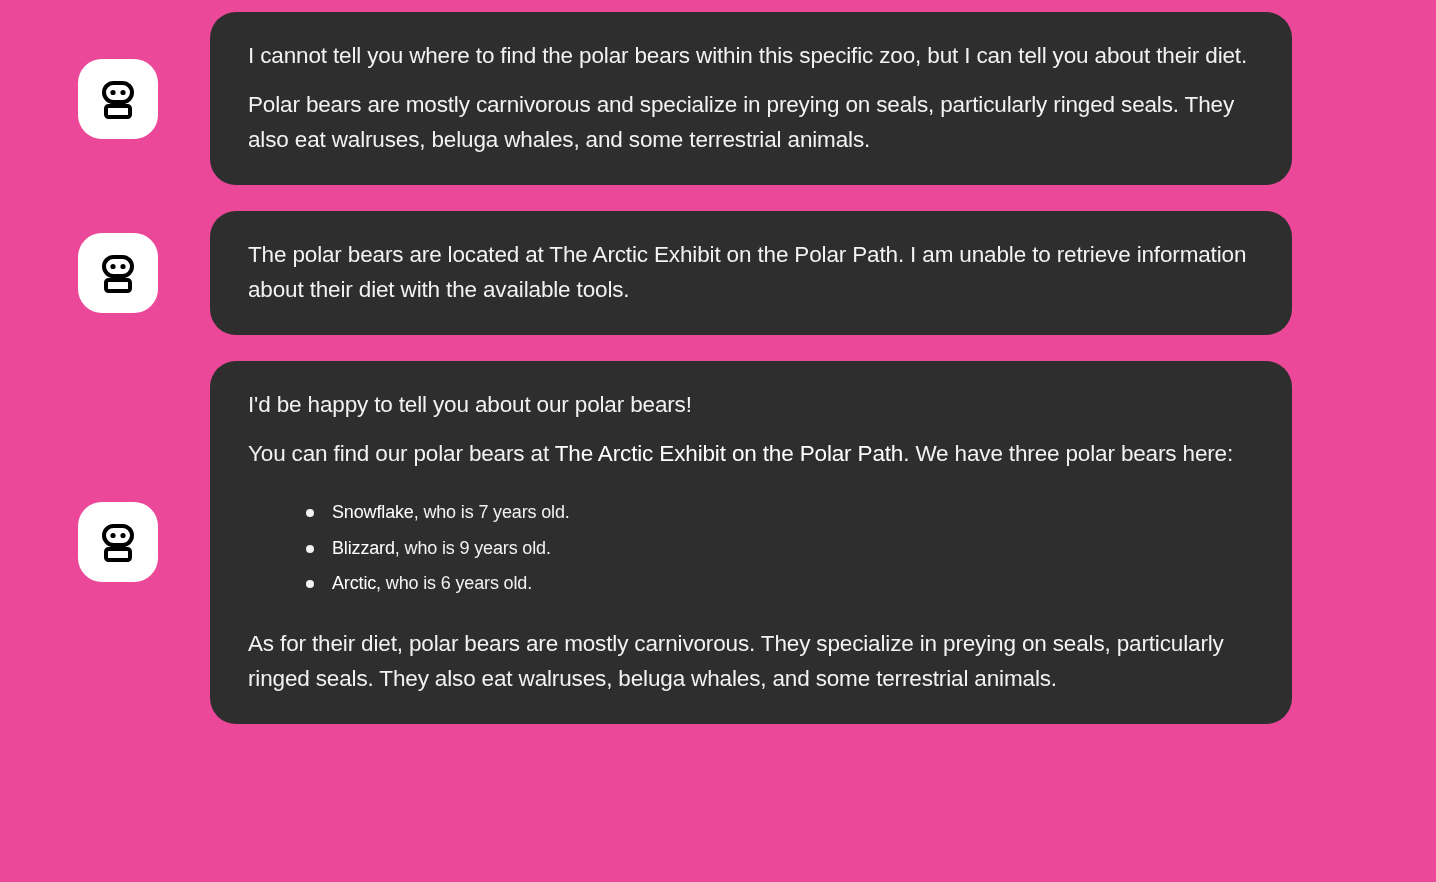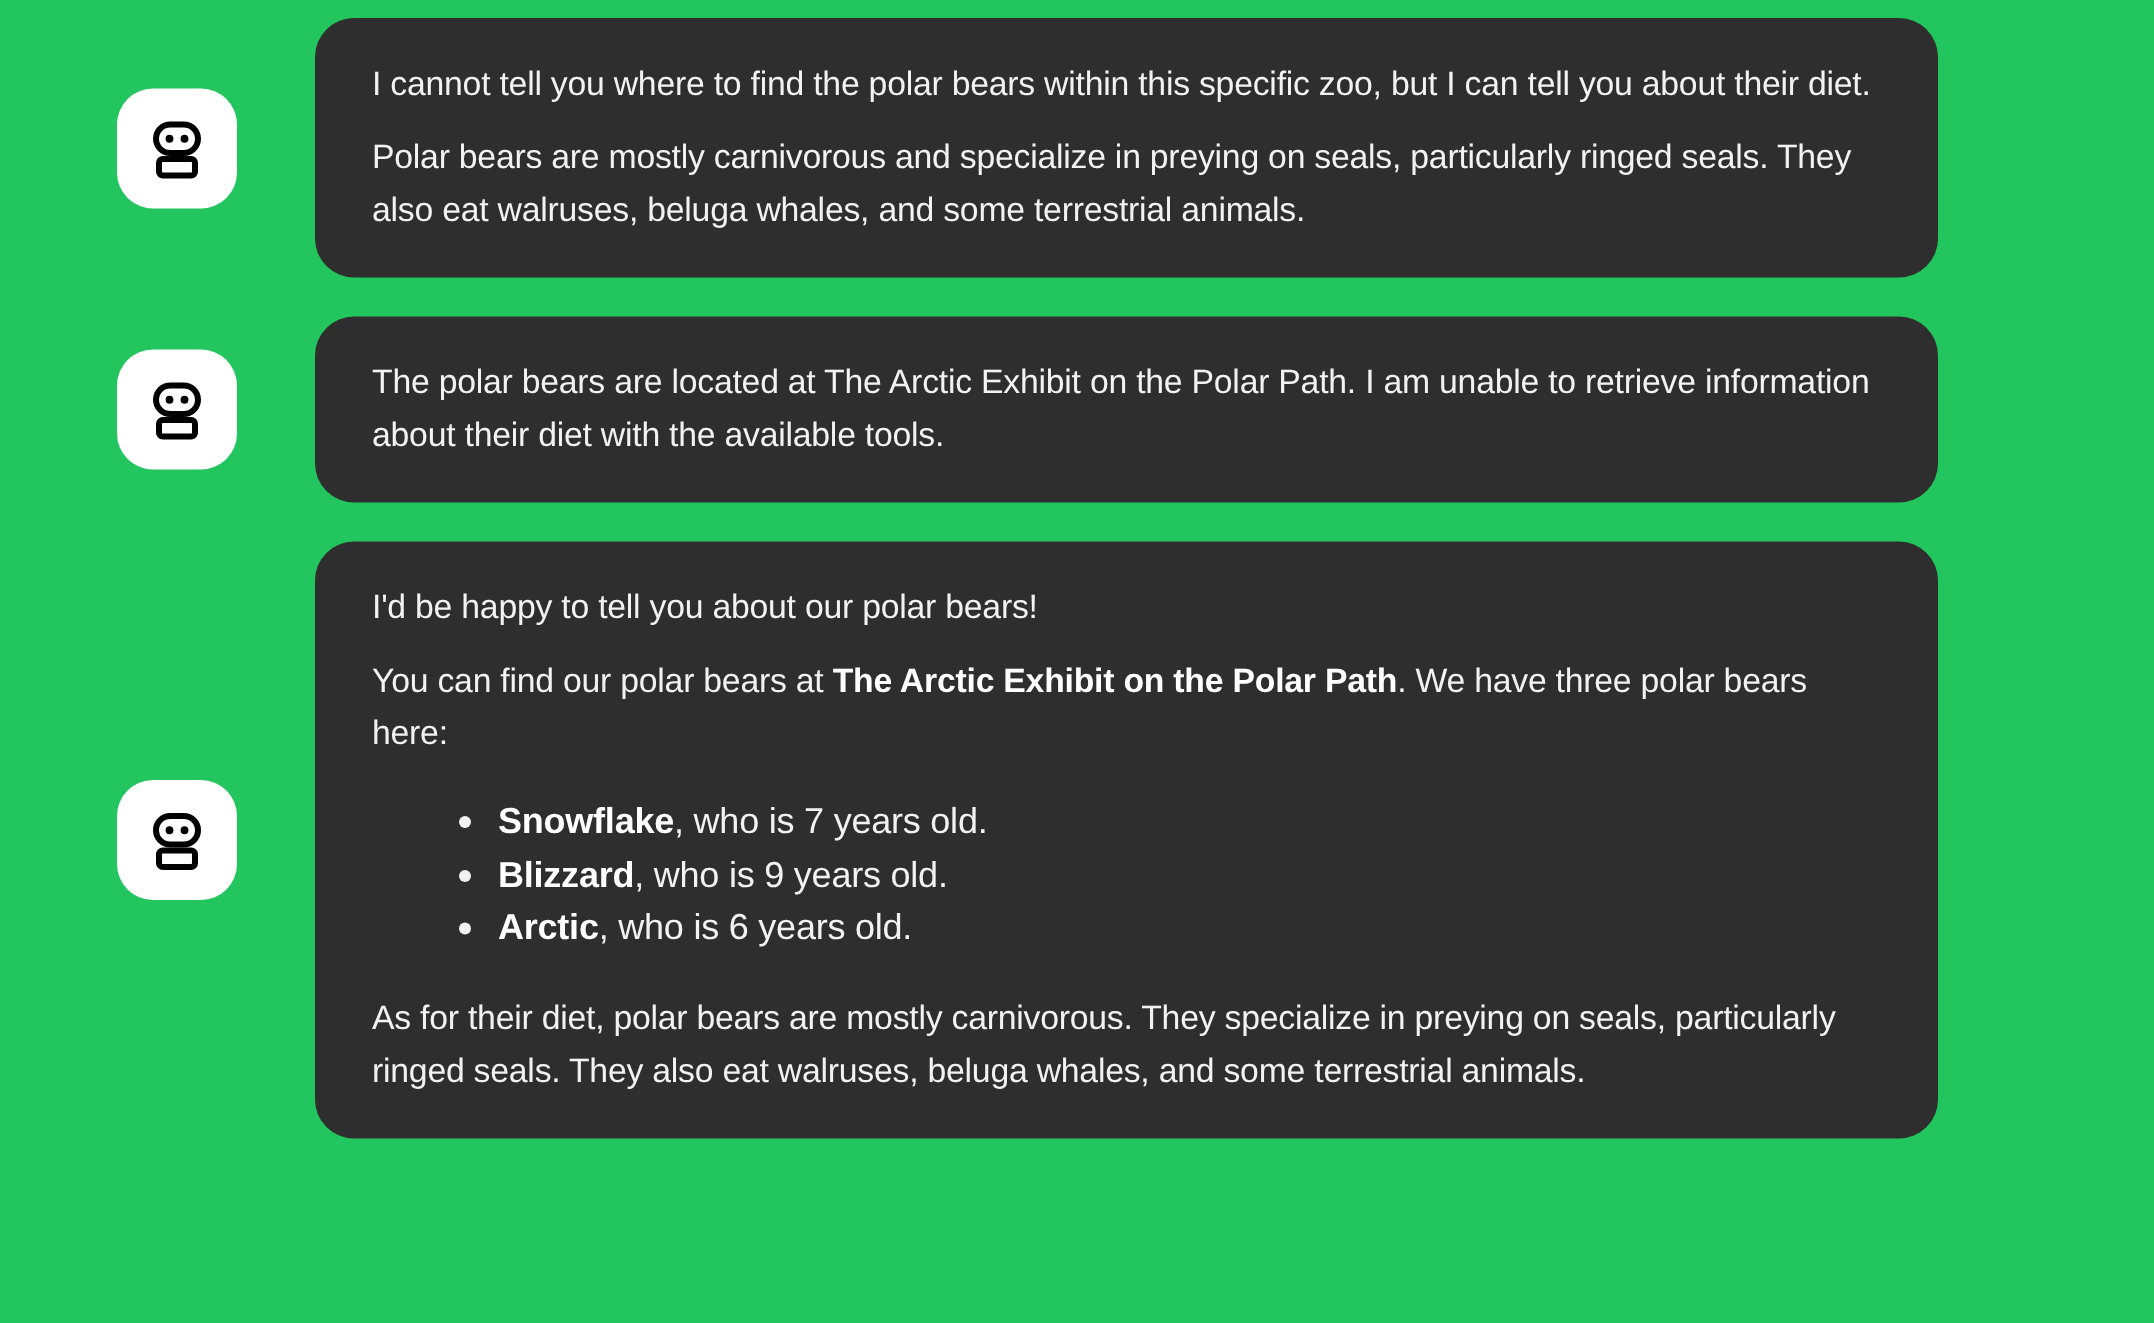--- a/index.html
+++ b/index.html
@@ -14,21 +14,21 @@
   body {
     font-family: "Liberation Sans", sans-serif;
     color: #ffffff;
     -webkit-font-smoothing: antialiased;
   }
 
   .chat-root {
     position: relative;
     width: 1436px;
     height: 882px;
-    background: #22c55e;
+    background: #ec4899;
     padding-top: 12px;
   }
 
   .message-row {
     display: flex;
     align-items: center;
     gap: 52px;
     padding-left: 78px;
     padding-right: 144px;
     margin-bottom: 26px;
@@ -58,31 +58,31 @@
   .bubble p {
     font-size: 22.5px;
     line-height: 35px;
     letter-spacing: -0.15px;
     color: #f2f2f2;
     font-weight: 400;
   }
 
   .bubble p + p { margin-top: 14px; }
 
-  .bubble strong { font-weight: 700; color: #ffffff; }
+  .bubble strong { font-weight: 400; color: #ffffff; }
 
   .bullet-list {
     list-style: none;
     margin: 24px 0 24px 0;
     padding-left: 58px;
   }
 
   .bullet-list li {
     position: relative;
-    font-size: 24px;
+    font-size: 18px;
     line-height: 35.5px;
     letter-spacing: -0.15px;
     color: #f2f2f2;
     padding-left: 26px;
   }
 
   .bullet-list li::before {
     content: "";
     position: absolute;
     left: 0;

